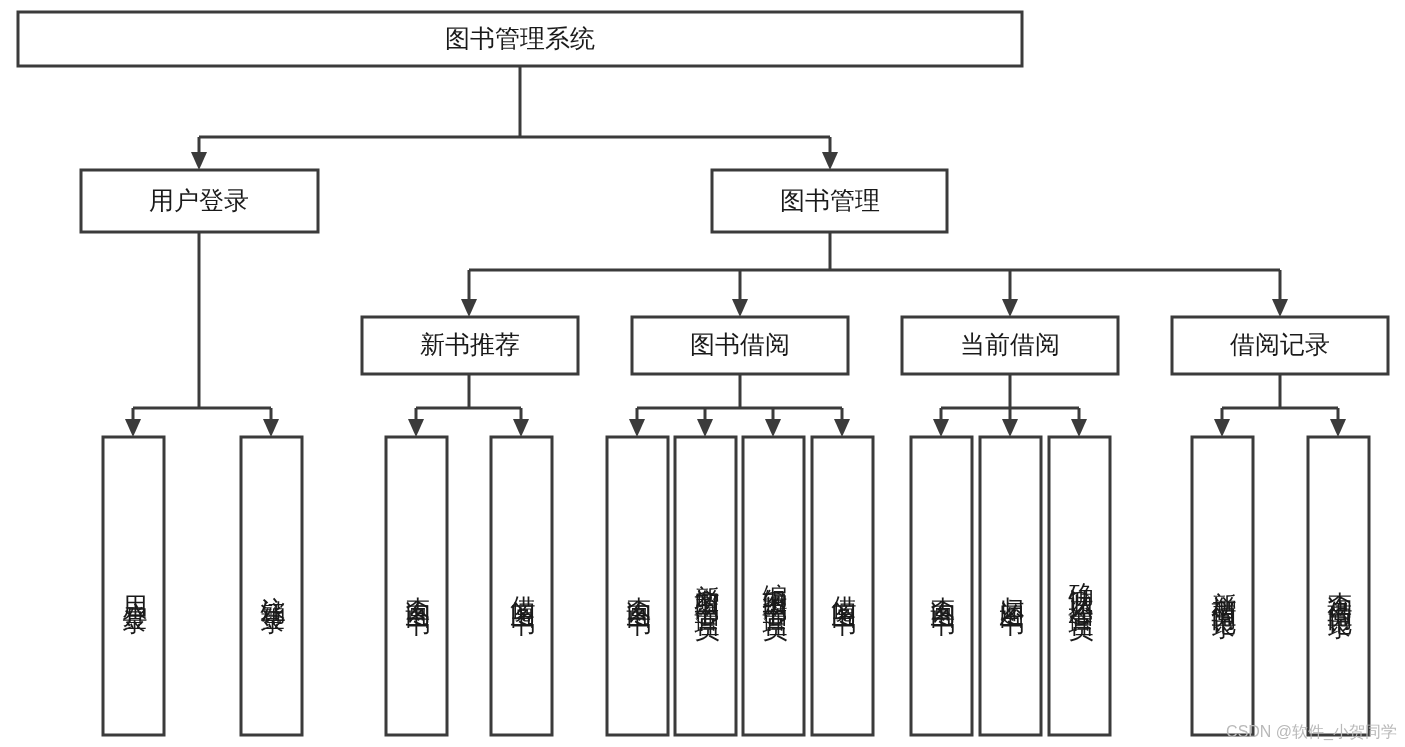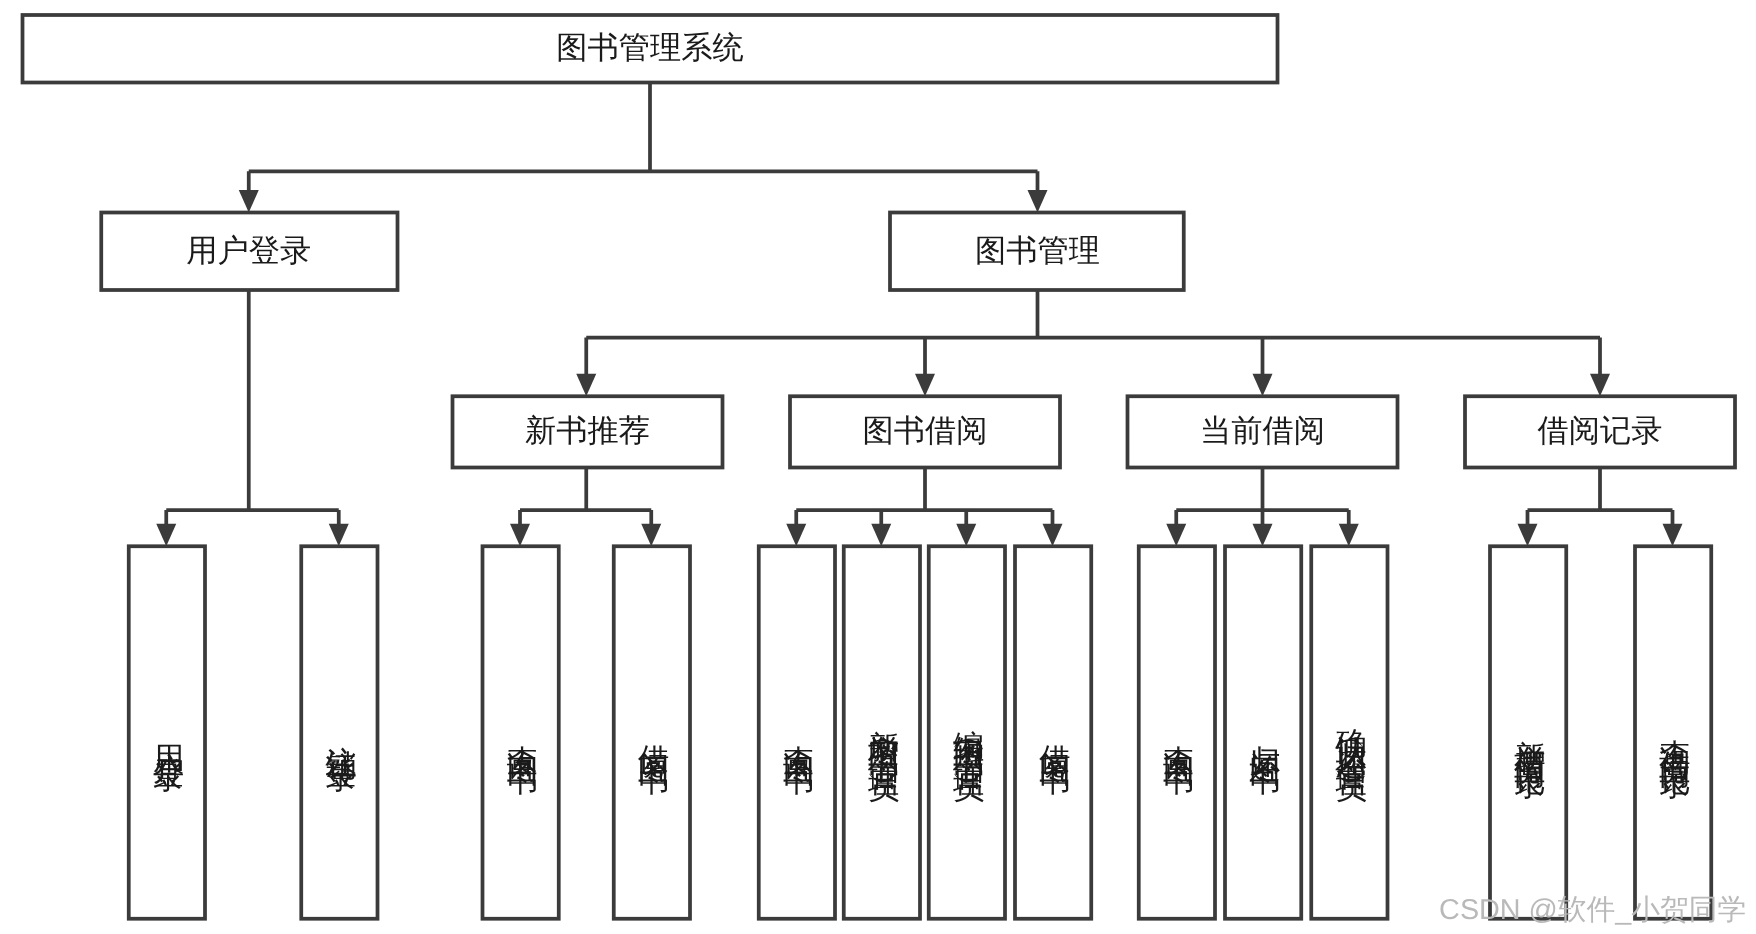--- a/index.html
+++ b/index.html
@@ -54,21 +54,21 @@
     text-anchor: middle;
     dominant-baseline: middle;
     writing-mode: vertical-rl;
     letter-spacing: 5px;
   }
   .watermark-text {
     position: absolute;
     right: 8px;
     bottom: 4px;
     font-family: "Liberation Sans", "DejaVu Sans", sans-serif;
-    font-size: 23px;
+    font-size: 16px;
     color: #b9b9b9;
     white-space: nowrap;
     pointer-events: none;
     user-select: none;
   }
 </style>
 </head>
 <body>
 
 <div id="diagram-root">

